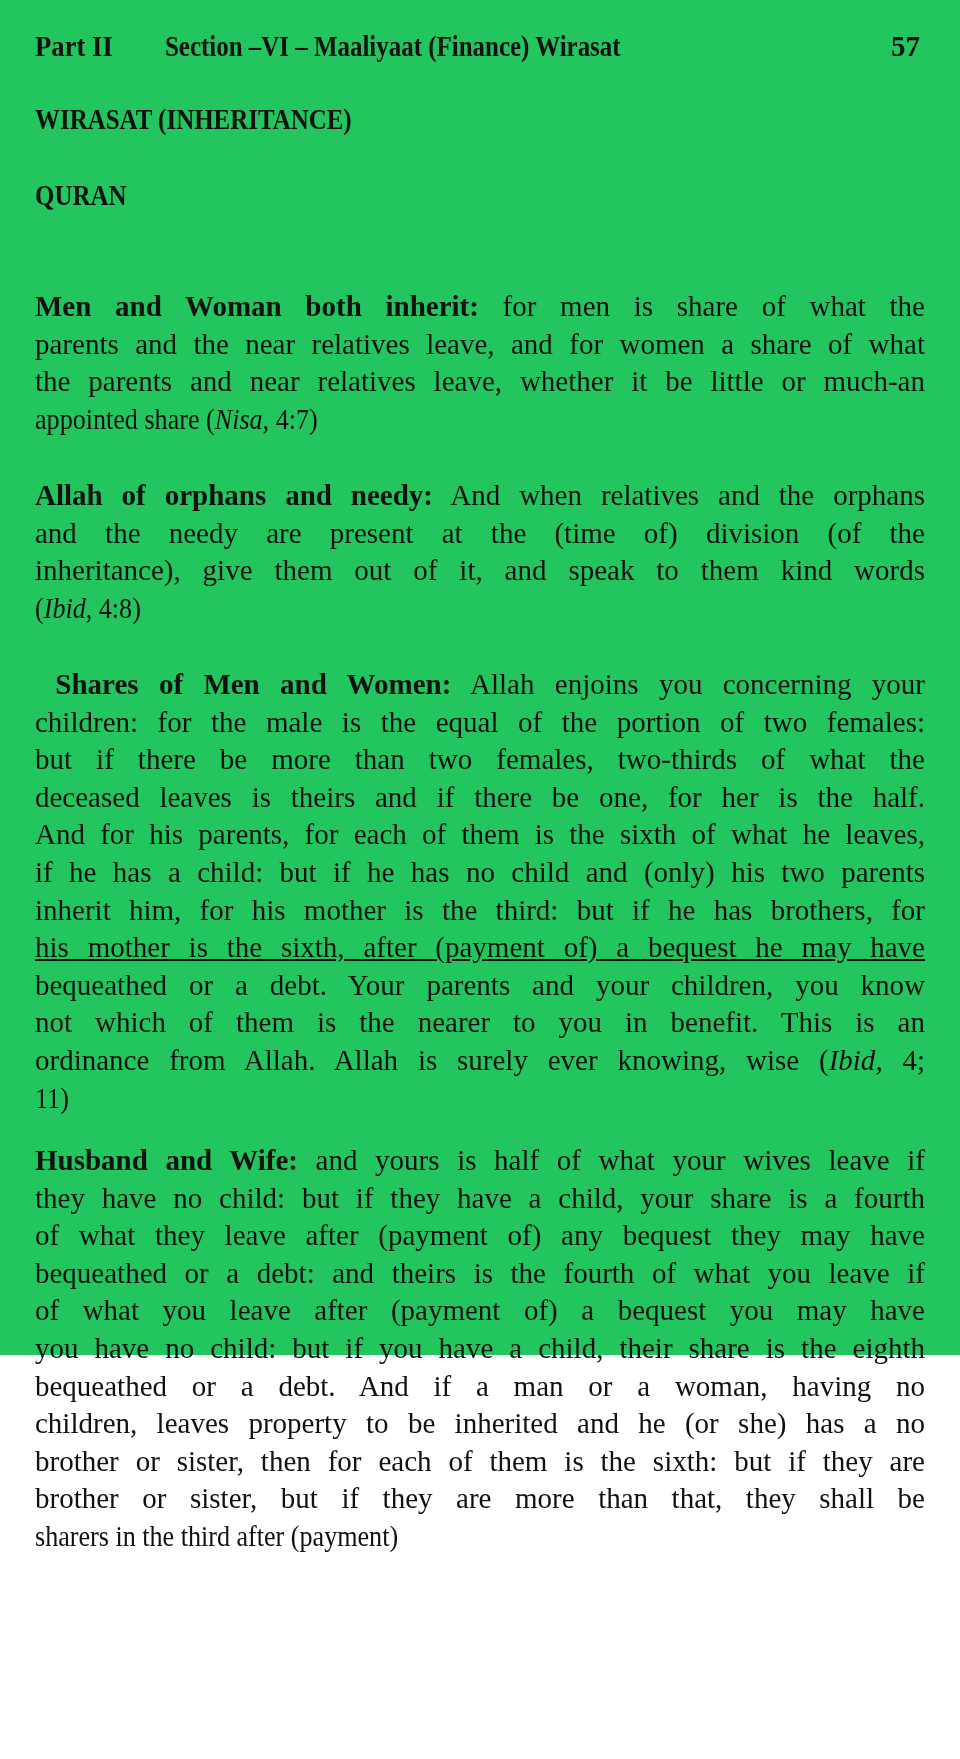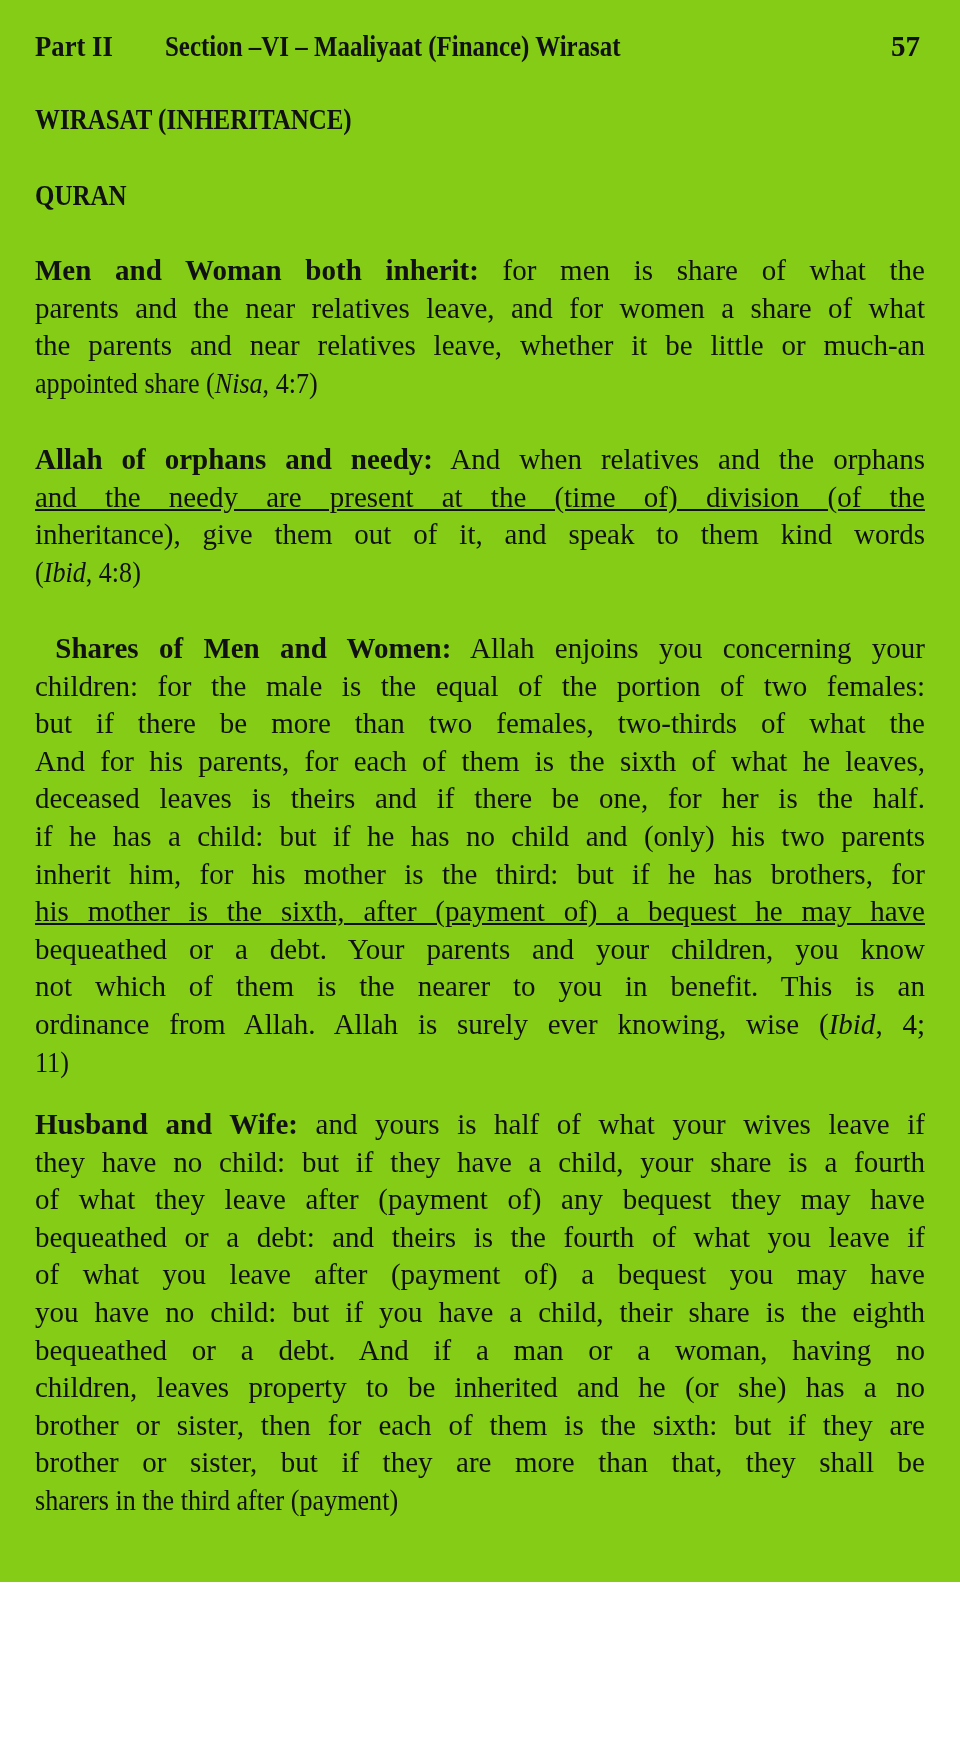--- a/index.html
+++ b/index.html
@@ -13,22 +13,22 @@
       position: relative;
       overflow: hidden;
       font-family: "Liberation Serif", "DejaVu Serif", serif;
       color: #111111;
     }
     .page {
       position: absolute;
       left: 0;
       top: 0;
       width: 960px;
-      height: 1582px;
-      background: #84cc16;
+      height: 1355px;
+      background: #22c55e;
     }
     .header {
       position: absolute;
       left: 35px;
       top: 24px;
       width: 890px;
       height: 44px;
       font-weight: bold;
       font-size: 29px;
       line-height: 44px;
@@ -67,20 +67,21 @@
     }
     .h-wirasat { top: 99px; }
     .h-quran { top: 175px; }
 
     .para {
       position: absolute;
       left: 35px;
       width: 890px;
       font-size: 29px;
       line-height: 37.6px;
+      margin-top: 36px;
     }
     .para .line {
       display: block;
       white-space: nowrap;
       text-align: justify;
       text-align-last: justify;
       height: 37.6px;
       overflow: visible;
     }
     .para .line.last {
@@ -110,31 +111,31 @@
 
   <div class="para p1">
     <span class="line" style="display: block; text-align: justify; text-align-last: justify; width: 890px;"><b>Men and Woman both inherit:</b><span> for men is share of what the</span></span>
     <span class="line" style="display: block; text-align: justify; text-align-last: justify; width: 890px;">parents and the near relatives leave, and for women a share of what</span>
     <span class="line" style="display: block; text-align: justify; text-align-last: justify; width: 890px;">the parents and near relatives leave, whether it be little or much-an</span>
     <span class="line last" style="display: block; text-align: left; text-align-last: left; width: 890px; transform-origin: left top; transform: scaleX(0.9);"><span>appointed share (</span><i>Nisa</i><span>, 4:7)</span></span>
   </div>
 
   <div class="para p2">
     <span class="line" style="display: block; text-align: justify; text-align-last: justify; width: 890px;"><b>Allah of orphans and needy:</b><span> And when relatives and the orphans</span></span>
-    <span class="line" style="display: block; text-align: justify; text-align-last: justify; width: 890px; text-decoration: underline;">and the needy are present at the (time of) division (of the</span>
+    <span class="line" style="display: block; text-align: justify; text-align-last: justify; width: 890px;">and the needy are present at the (time of) division (of the</span>
     <span class="line" style="display: block; text-align: justify; text-align-last: justify; width: 890px;">inheritance), give them out of it, and speak to them kind words</span>
     <span class="line last" style="display: block; text-align: left; text-align-last: left; width: 890px; transform-origin: left top; transform: scaleX(0.9);"><span>(</span><i>Ibid</i><span>, 4:8)</span></span>
   </div>
 
   <div class="para p3">
     <span class="line" style="display: block; text-align: justify; text-align-last: justify; width: 890px;">&nbsp;<b>Shares of Men and Women:</b><span> Allah enjoins you concerning your</span></span>
     <span class="line" style="display: block; text-align: justify; text-align-last: justify; width: 890px;">children: for the male is the equal of the portion of two females:</span>
     <span class="line" style="display: block; text-align: justify; text-align-last: justify; width: 890px;">but if there be more than two females, two-thirds of what the</span>
+    <span class="line" style="display: block; text-align: justify; text-align-last: justify; width: 890px;">deceased leaves is theirs and if there be one, for her is the half.</span>
     <span class="line" style="display: block; text-align: justify; text-align-last: justify; width: 890px;">And for his parents, for each of them is the sixth of what he leaves,</span>
-    <span class="line" style="display: block; text-align: justify; text-align-last: justify; width: 890px;">deceased leaves is theirs and if there be one, for her is the half.</span>
     <span class="line" style="display: block; text-align: justify; text-align-last: justify; width: 890px;">if he has a child: but if he has no child and (only) his two parents</span>
     <span class="line" style="display: block; text-align: justify; text-align-last: justify; width: 890px;">inherit him, for his mother is the third: but if he has brothers, for</span>
     <span class="line" style="display: block; text-align: justify; text-align-last: justify; width: 890px; text-decoration: underline;">his mother is the sixth, after (payment of) a bequest he may have</span>
     <span class="line" style="display: block; text-align: justify; text-align-last: justify; width: 890px;">bequeathed or a debt. Your parents and your children, you know</span>
     <span class="line" style="display: block; text-align: justify; text-align-last: justify; width: 890px;">not which of them is the nearer to you in benefit. This is an</span>
     <span class="line" style="display: block; text-align: justify; text-align-last: justify; width: 890px;"><span>ordinance from Allah. Allah is surely ever knowing, wise (</span><i>Ibid</i><span>, 4;</span></span>
     <span class="line last" style="display: block; text-align: left; text-align-last: left; width: 890px; transform-origin: left top; transform: scaleX(0.9);">11)</span>
   </div>
 
   <div class="para p4">

